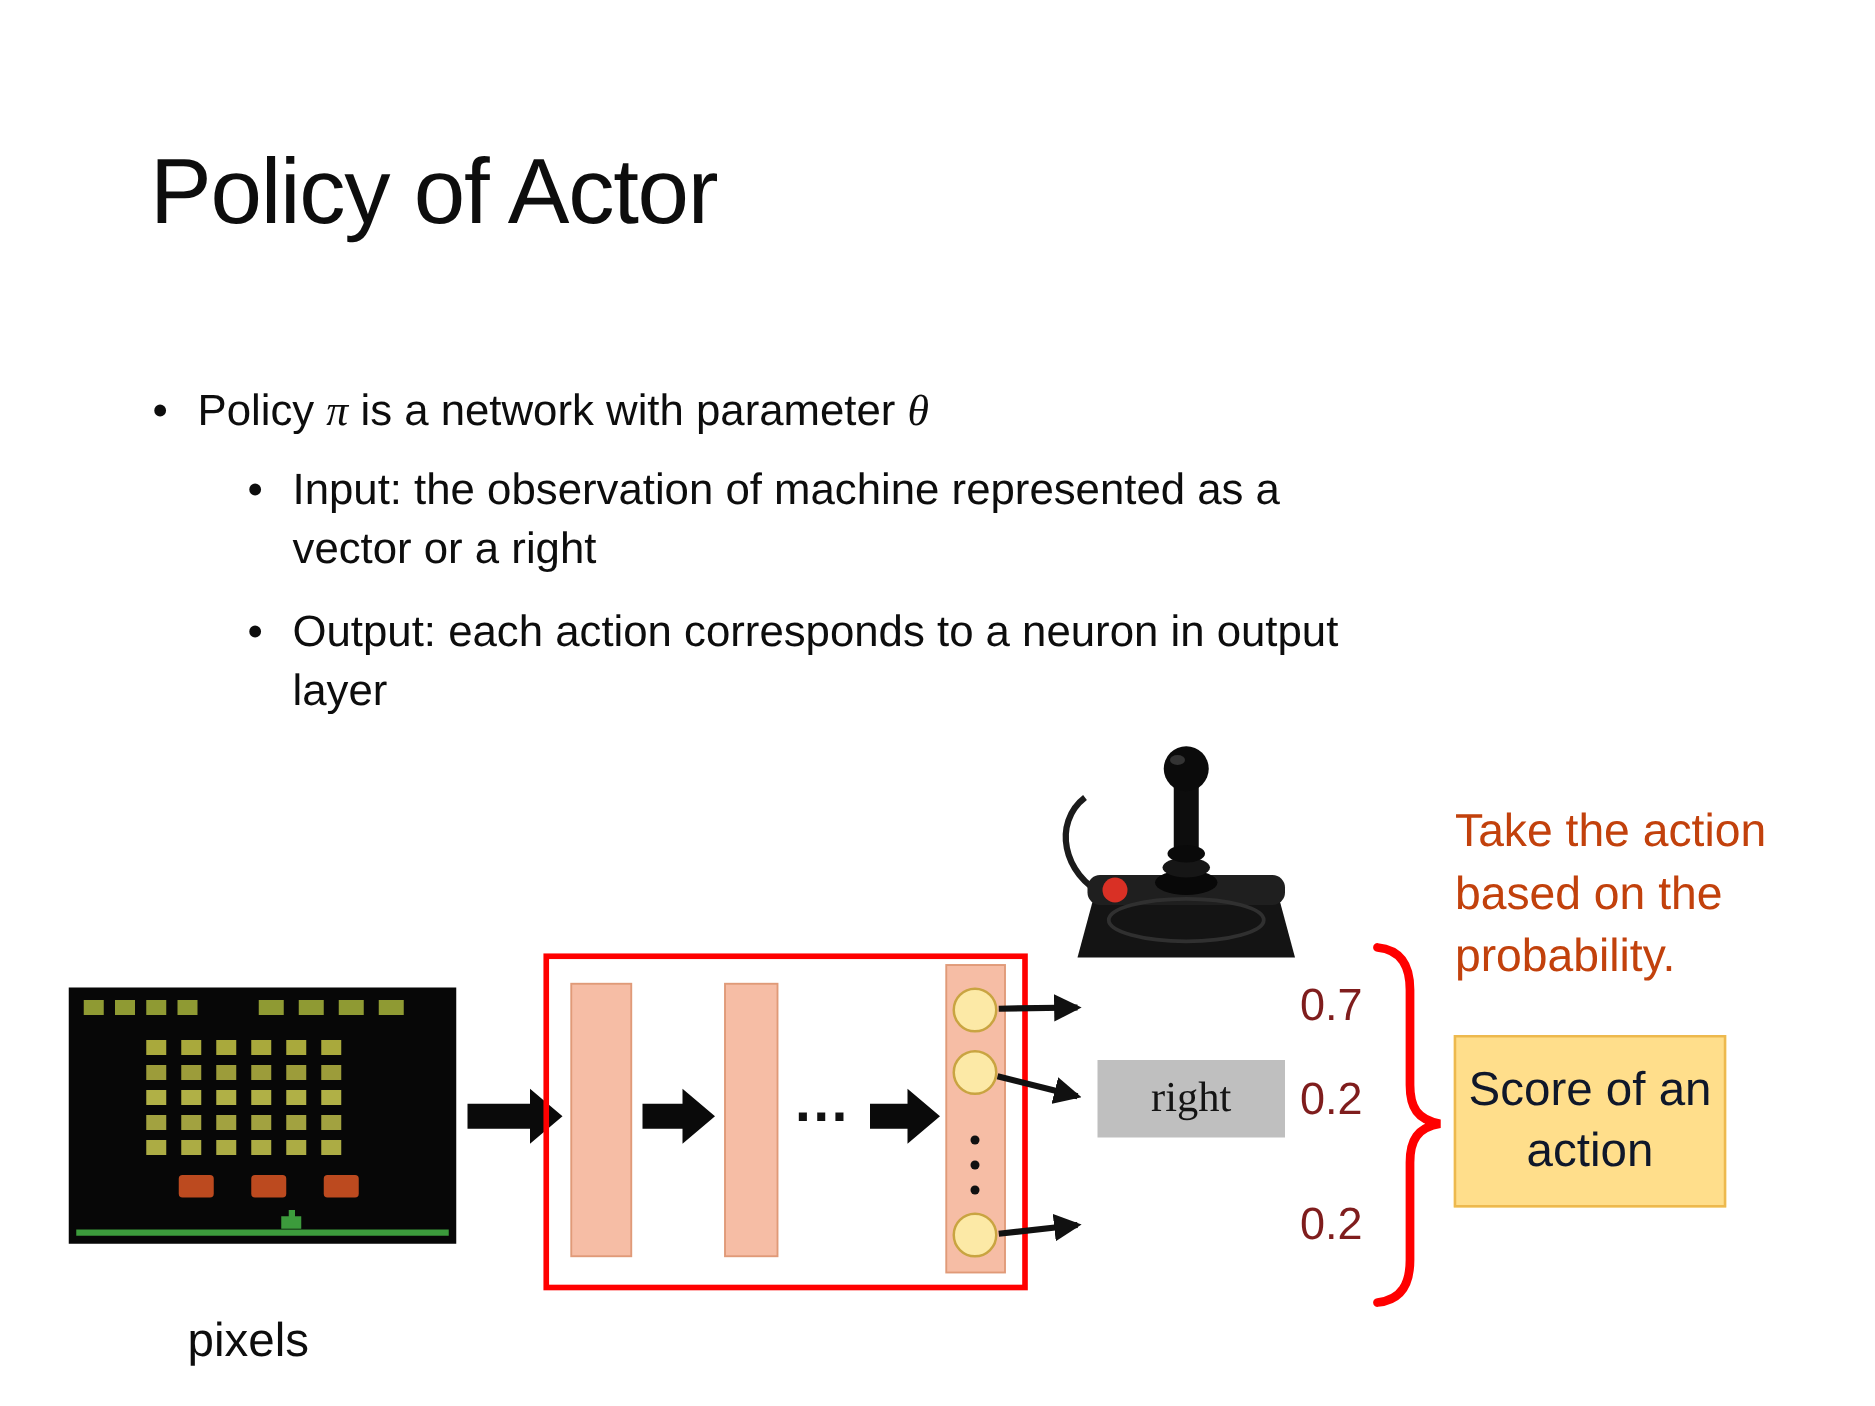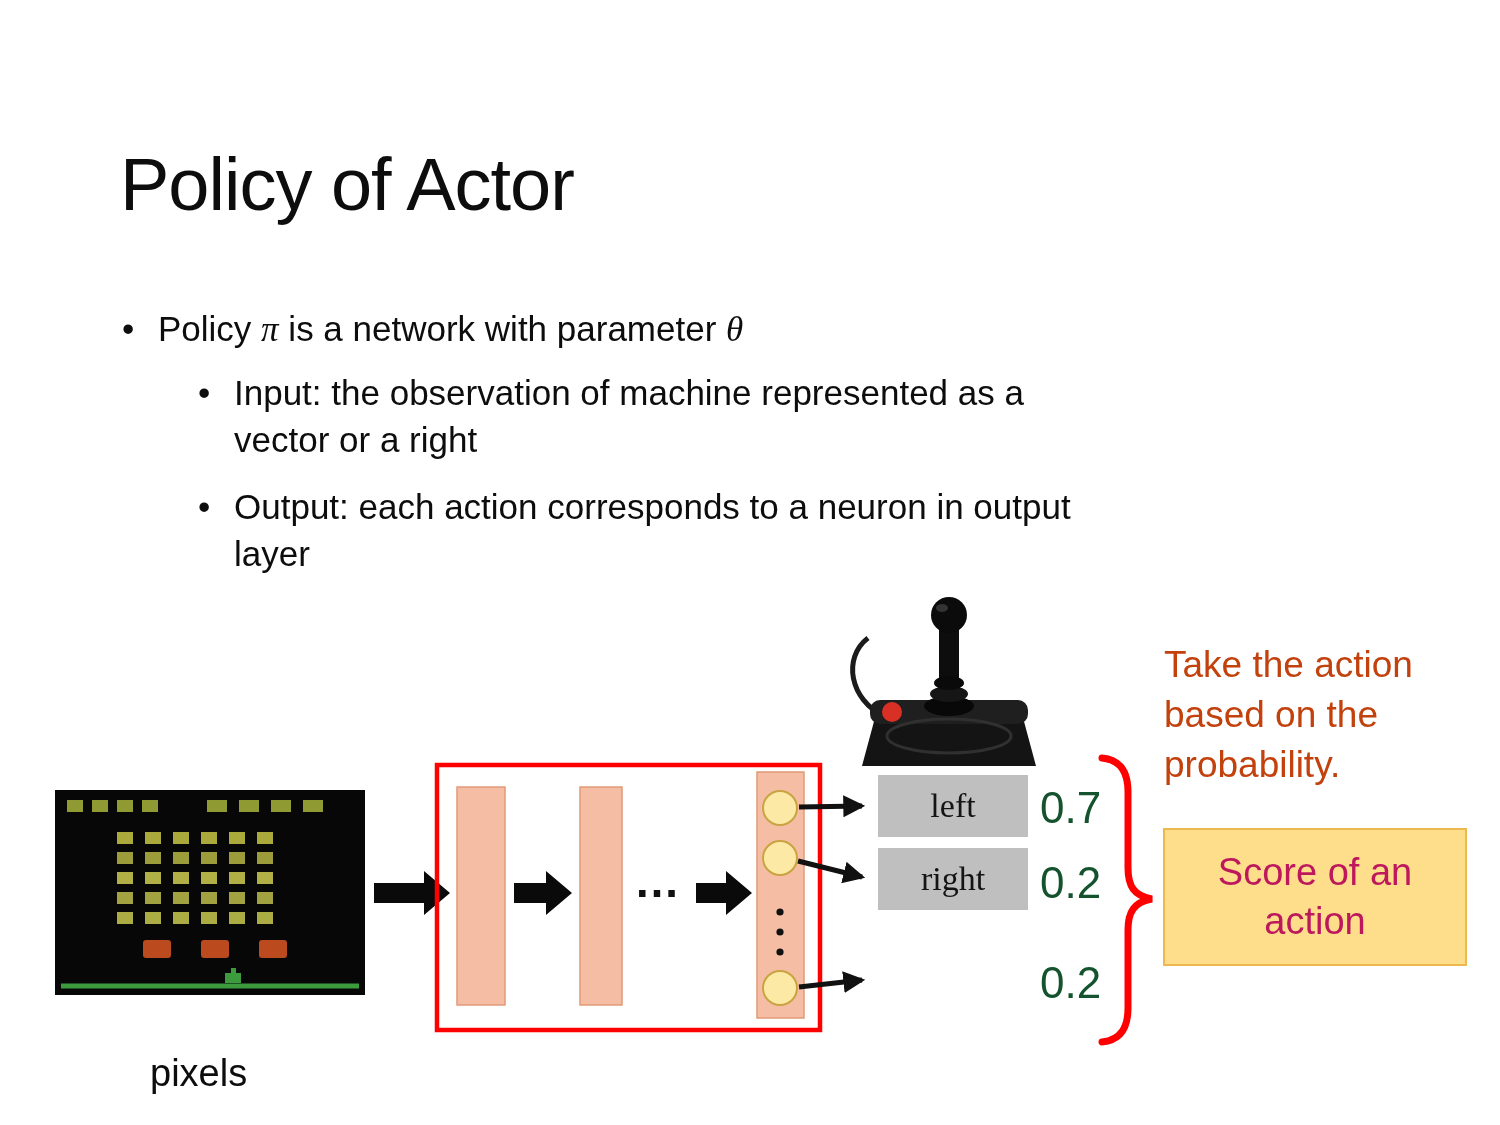--- a/index.html
+++ b/index.html
@@ -3,52 +3,52 @@
 <meta charset="utf-8">
 <style>
   html,body { margin:0; padding:0; background:#ffffff; }
   .slide {
     position:relative; width:1500px; height:1125px; background:#ffffff;
     font-family:"Liberation Sans", sans-serif; color:#000; overflow:hidden;
   }
   .abs { position:absolute; }
   .title {
     left:120px; top:110px; font-size:74px; font-weight:400;
-    letter-spacing:-1px; color:#0d0d0d;margin-top:32px;
+    letter-spacing:-1px; color:#0d0d0d;
   }
   .bullets { left:120px; top:306px; width:1260px; font-size:35px; line-height:1.34; color:#0d0d0d; }
   .b1 { position:relative; padding-left:38px; margin-bottom:16px; }
   .b1::before { content:"•"; position:absolute; left:2px; }
   .b2 { position:relative; margin-left:78px; padding-left:36px; margin-bottom:20px; white-space:pre-line; }
   .b2::before { content:"•"; position:absolute; left:0; }
   .math { font-family:"Liberation Serif", serif; font-style:italic; }
   .gfx { position:absolute; left:0; top:0; }
   .pixels { left:150px; top:1025px; font-size:38px; color:#0d0d0d;margin-top:27px; }
   .ellipsis { left:634px; top:854px; font-size:46px; font-weight:700; color:#111; }
   .action {
     width:150px; height:62px; background:#BFBFBF;
     display:flex; align-items:center; justify-content:center;
     font-family:"Liberation Serif", serif; font-size:34px; color:#141414;
   }
   #act-left  { left:878px; top:775px; }
   #act-right { left:878px; top:848px; }
   #act-fire  { left:878px; top:948px; }
-  .prob { font-size:44px; color:#14532d; }
+  .prob { font-size:36px; color:#7f1d1d; }
   #p-left  { left:1040px; top:783px; }
   #p-right { left:1040px; top:858px; }
   #p-fire  { left:1040px; top:958px; }
   .note {
     left:1164px; top:640px; width:330px; font-size:37px; color:#c2410c;
     line-height:1.35; white-space:pre-line;
   }
   .scorebox {
-    left:1163px; top:828px; width:304px; height:138px;
+    left:1163px; top:828px; width:218px; height:138px;
     background:#FFDE8B; border:2px solid #EDB94E; box-sizing:border-box;
     display:flex; align-items:center; justify-content:center; text-align:center;
-    font-size:38px; color:#be185d; white-space:pre-line; line-height:1.3;
+    font-size:38px; color:#0f172a; white-space:pre-line; line-height:1.3;
   }
 </style>
 </head>
 <body>
 
 <div class="slide">
 
   <svg class="gfx" width="1500" height="1125" viewBox="0 0 1500 1125" aria-hidden="true">
     <defs>
       <marker id="ah" viewBox="0 0 10 10" refX="8.5" refY="5" markerWidth="4.4" markerHeight="4.4" orient="auto-start-reverse">
@@ -140,21 +140,20 @@
     <div class="b2">Input: the observation of machine represented as a
 vector or a right</div>
     <div class="b2">Output: each action corresponds to a neuron in output
 layer</div>
   </div>
 
   <div class="abs pixels">pixels</div>
 
   <div class="abs ellipsis">…</div>
 
-  <div class="abs action" id="act-left">left</div>
   <div class="abs action" id="act-right">right</div>
 
   <div class="abs prob" id="p-left">0.7</div>
   <div class="abs prob" id="p-right">0.2</div>
   <div class="abs prob" id="p-fire">0.2</div>
 
   <div class="abs note">Take the action
 based on the
 probability.</div>
 

